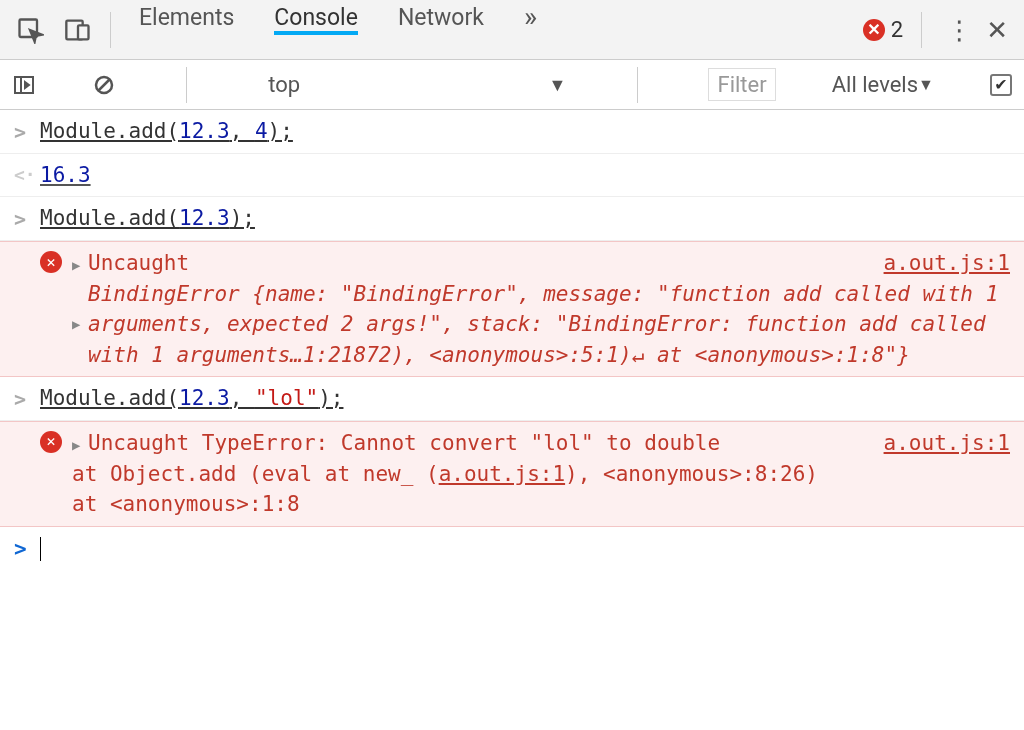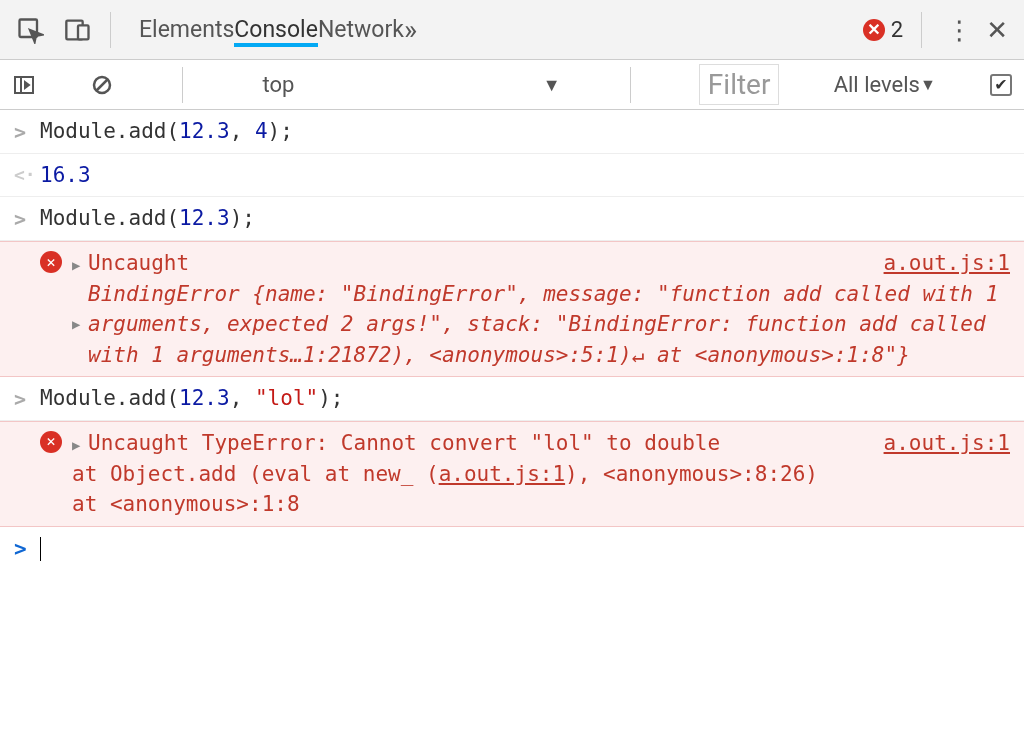--- a/index.html
+++ b/index.html
@@ -19,21 +19,21 @@
     background: #f3f3f3;
     border-bottom: 1px solid #ccc;
     display: flex;
     align-items: center;
     padding: 0 8px;
     gap: 4px;
     color: #555;
   }
   .left-icons { display: flex; align-items: center; gap: 20px; padding-left: 8px;}
   .vsep { width: 1px; height: 36px; background: #ccc; margin: 0 14px; }
-  .tabs { display: flex; align-items: center; height: 100%; padding-left: 10px;}
+  .tabs { display: flex; align-items: flex-start; height: 100%; gap: 40px; padding-left: 10px;}
   .tab {
     display: flex; align-items: center;
     font-size: 23px; color: #555;
     border-bottom: 4px solid transparent;
     padding-top: 4px;
     cursor: pointer;
   }
   .tab.active { color: #333; border-bottom-color: #03a9f4; }
   .spacer { flex: 1; }
   .errcount { display: flex; align-items: center; gap: 6px; font-size: 22px; color: #333; }
@@ -63,21 +63,21 @@
   .context-select {
     display: flex; align-items: center; justify-content: space-between;
     width: 310px;
     border: 1px solid transparent;
     padding-left: 10px;
     cursor: pointer;
   }
   .context-select .dd { font-size: 18px; color: #555; }
   .filter-box {
     border: 1px solid #ddd;
-    padding: 3px 8px; color: #999; font-size: 28px;
+    padding: 3px 8px; color: #999; font-size: 22px;
   }
   .levels { display: flex; align-items: center; cursor:pointer;}
   .cb {
     width: 22px; height: 22px; border: 2px solid #777; border-radius: 3px;
     display: flex; align-items: center; justify-content: center;
     font-size: 16px; color: #333;
   }
 
   
   .row {
@@ -86,21 +86,21 @@
     padding: 6px 14px 6px 14px;
     border-bottom: 1px solid #eee;
     line-height: 1.45;
   }
   .row .gutter {
     width: 26px; flex: 0 0 26px;
     color: #aaa; font-weight: bold;
     font-size: 20px;
     padding-top: 2px;
   }
-  .row .content { flex: 1; overflow-wrap: break-word; white-space: pre-wrap; }
+  .row .content { flex: 1; overflow-wrap: break-word; white-space: pre-wrap; text-decoration: underline; }
   .num { color: #0b1aa3; }
   .str { color: #c41a16; }
   .result { color: #555; }
   .result .num{ color:#0b1aa3; }
 
   .error-row {
     background: #fdf0f0;
     border-top: 1px solid #f3c6c6;
     border-bottom: 1px solid #f3c6c6;
     color: #c0392b;

